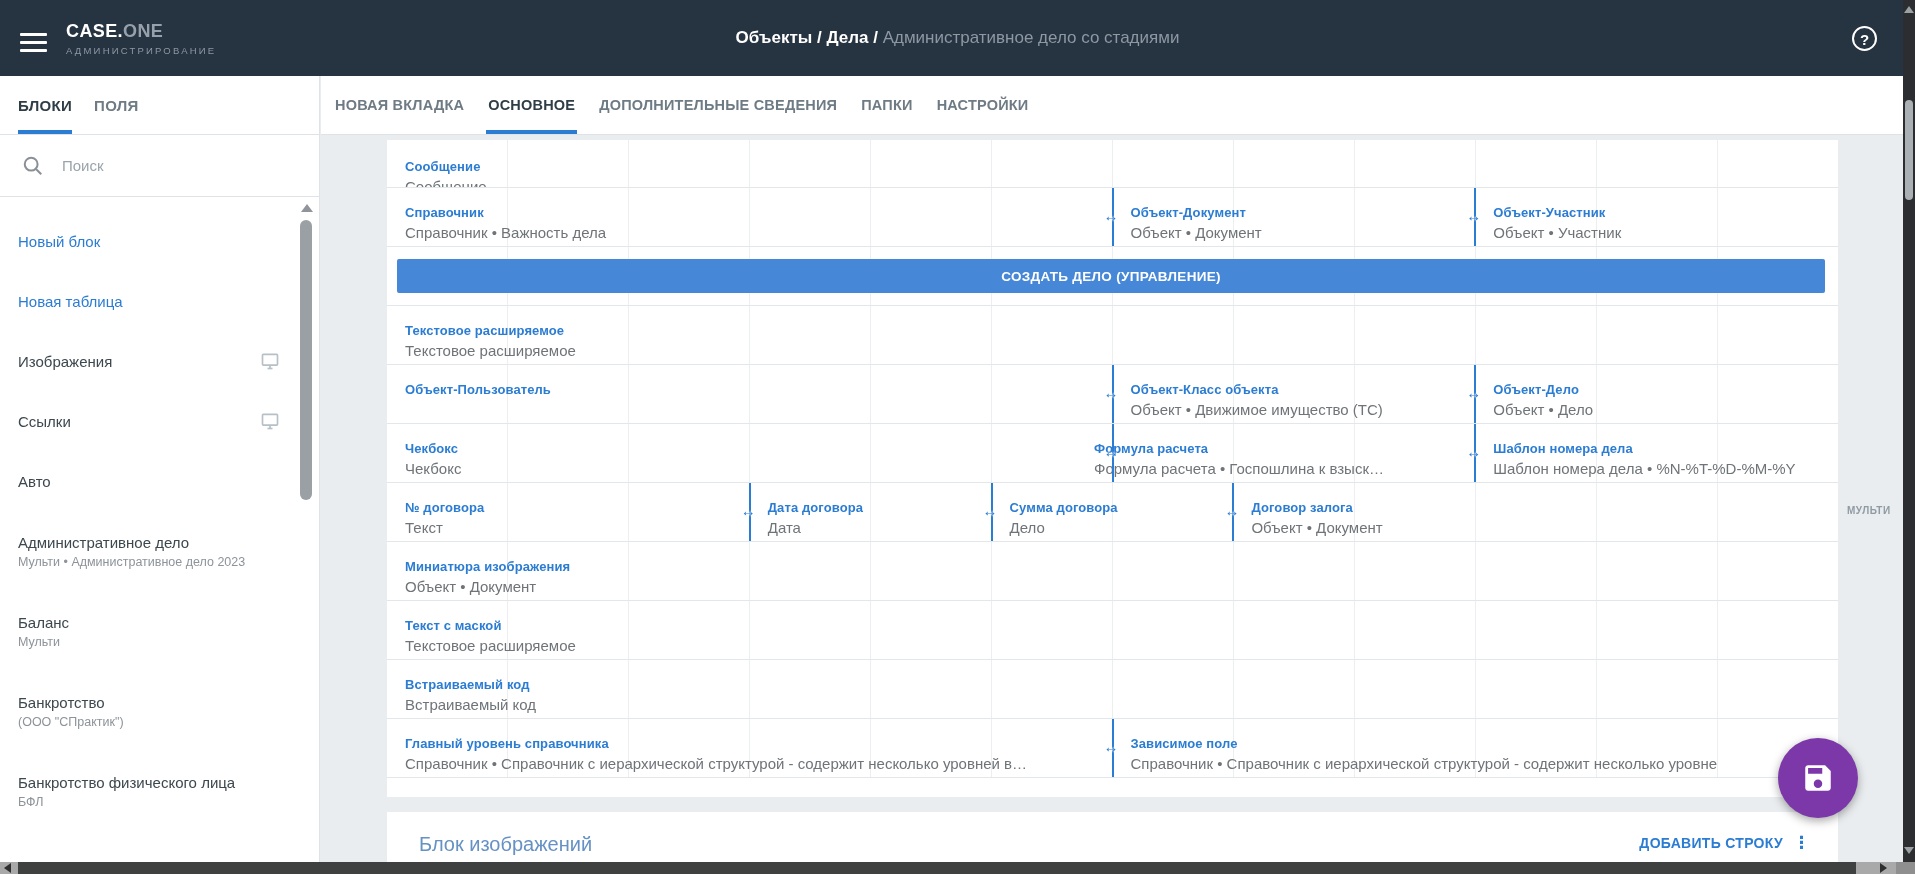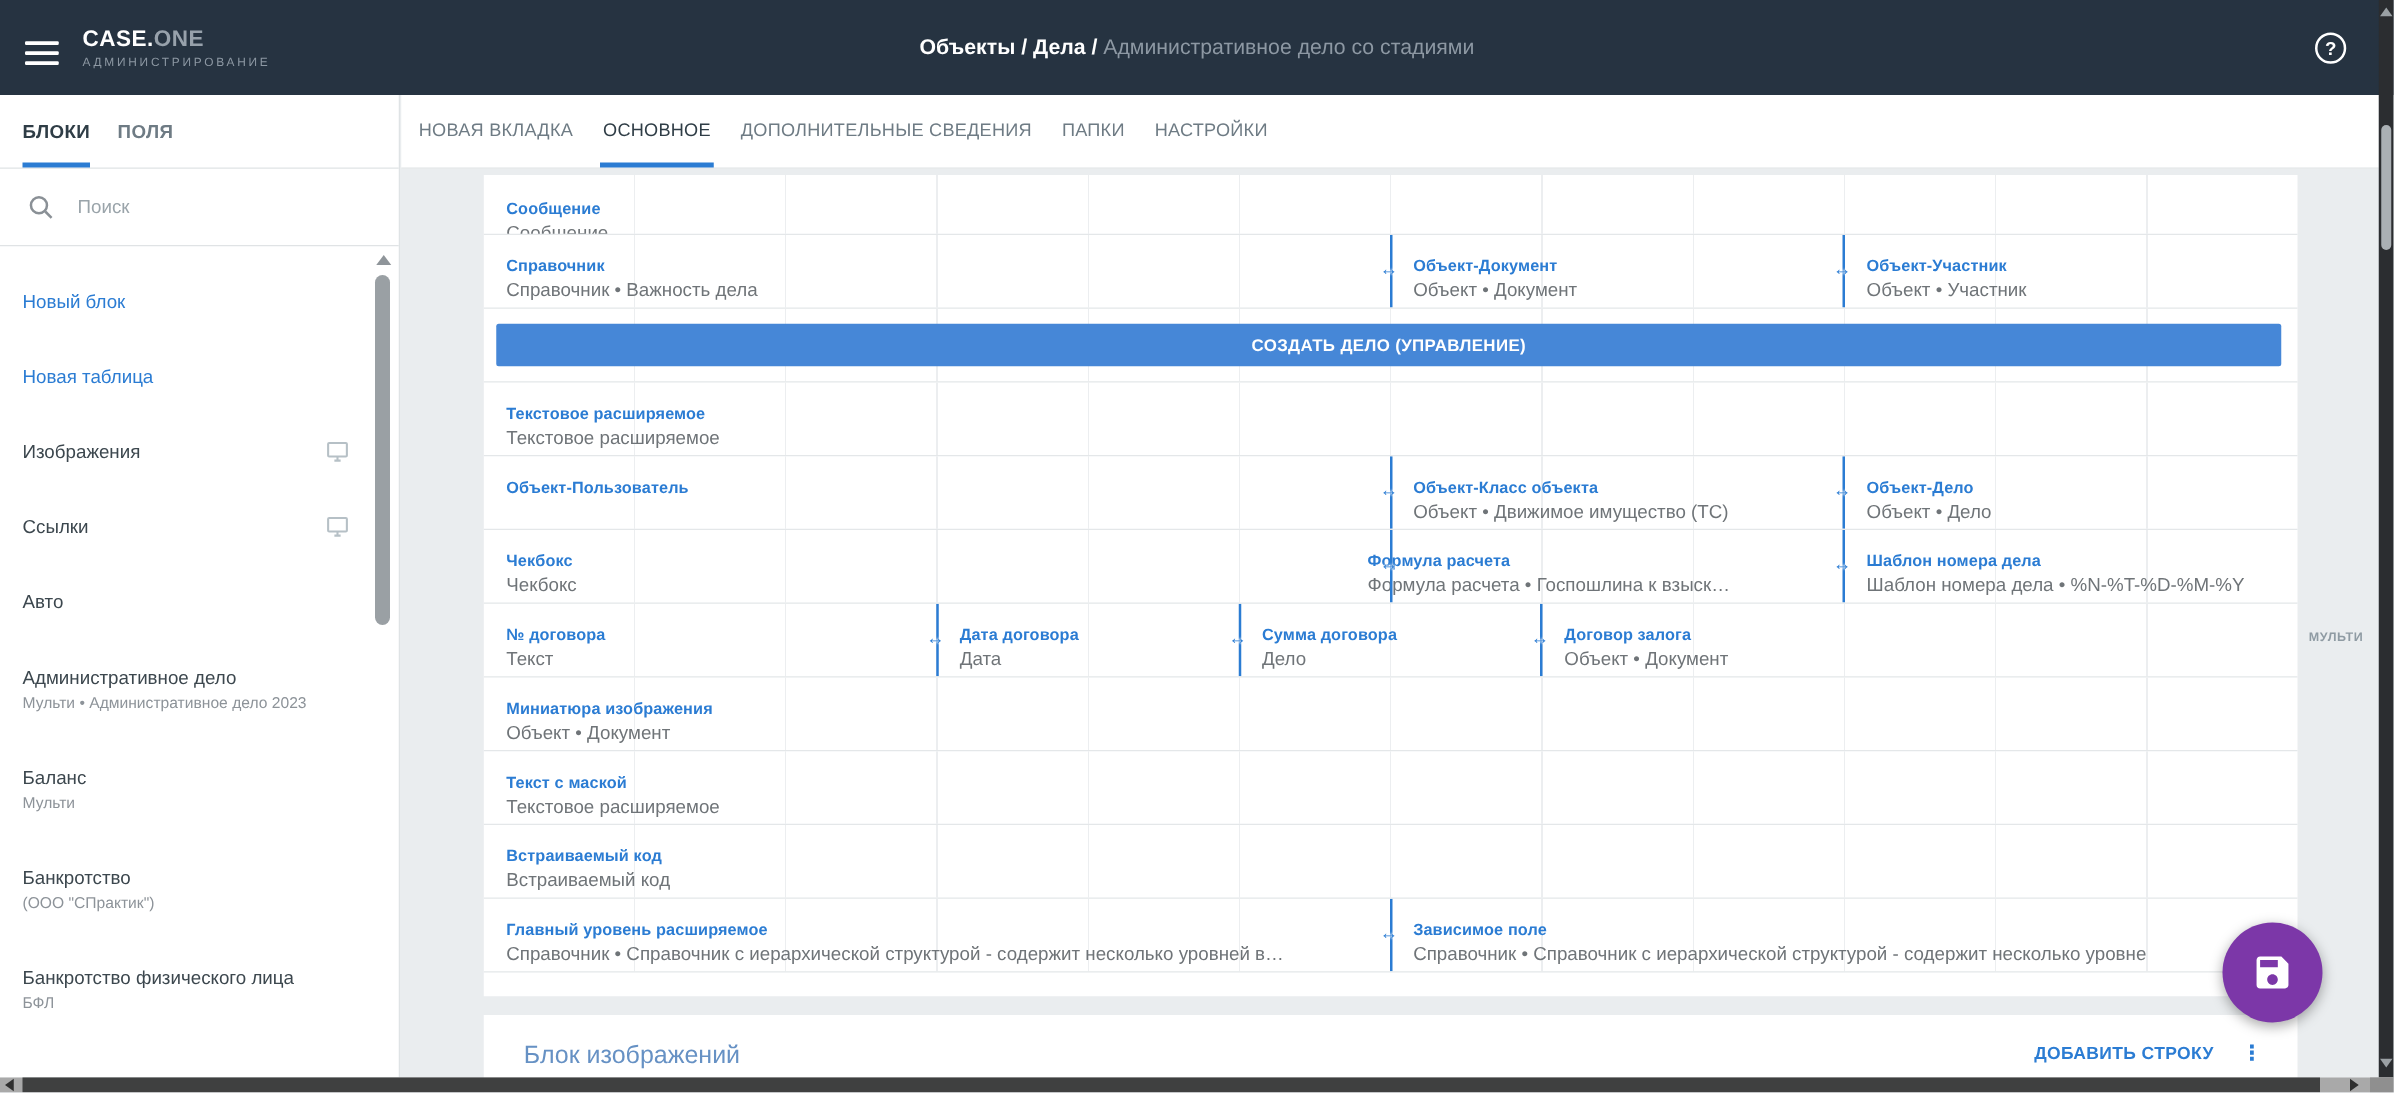--- a/index.html
+++ b/index.html
@@ -36,21 +36,21 @@
   .sb-item .lbl{font-size:15px;color:#3c474e;}
   .sb-item.link .lbl{color:#2b7cd3;}
   .sb-item .sub{font-size:12.5px;color:#8d9399;margin-top:4px;}
   .sb-item .mon{position:absolute;right:18px;top:50%;margin-top:-10px;}
   .sb-scroll-up{position:absolute;left:301px;top:128px;width:0;height:0;border-left:6px solid transparent;border-right:6px solid transparent;border-bottom:8px solid #8f959a;cursor:pointer;}
   .sb-thumb{position:absolute;left:300px;top:144px;width:12px;height:280px;background:#9aa0a4;border-radius:6px;cursor:pointer;}
 
   
   .main-tabs{position:absolute;left:321px;top:76px;right:12px;height:59px;background:#fff;border-bottom:1px solid #e0e3e5;
              display:flex;align-items:center;padding-left:2px;}
-  .m-tab{position:relative;height:100%;display:flex;align-items:center;padding:0 12px;font-size:14.5px;font-weight:400;
+  .m-tab{position:relative;height:100%;display:flex;align-items:center;padding:0 12px;font-size:14.5px;font-weight:700;
          color:#6e7b84;letter-spacing:.2px;cursor:pointer;white-space:nowrap;}
   .m-tab.active{color:#2f3d46;}
   .m-tab.active::after{content:"";position:absolute;left:10px;right:10px;bottom:0;height:4px;background:#2b7cd3;}
 
   
   .content{position:absolute;left:321px;top:135px;width:1582px;height:739px;background:#eaedef;overflow:hidden;}
   .panel{position:absolute;left:66px;width:1451px;background:#fff;}
   .panel1{top:5px;padding-bottom:19px;}
   .frow{position:relative;height:59px;border-bottom:1px solid #e4e7e9;overflow:hidden;
         background-image:repeating-linear-gradient(to right,transparent 0,transparent 120px,#eceef0 120px,#eceef0 121px);}
@@ -64,21 +64,21 @@
             text-shadow:0 0 2px #fff,0 0 2px #fff,0 0 3px #fff;}
   .btn-row{display:flex;align-items:center;}
   .create-btn{margin-left:10px;width:1428px;height:34px;background:#4687d7;border:0;border-radius:2px;
               color:#fff;font-size:13.5px;font-weight:700;letter-spacing:.3px;cursor:pointer;}
 
   .multi-badge{position:absolute;left:1526px;top:370px;font-size:10px;font-weight:700;color:#8f9ba3;letter-spacing:.5px;}
 
   .panel2{top:677px;height:62px;}
   .p2-inner{position:relative;height:100%;}
   .p2-title{position:absolute;left:32px;top:21px;font-size:20px;color:#6691c4;}
-  .p2-actions{position:absolute;right:28px;top:22px;display:flex;align-items:flex-start;gap:22px;}
+  .p2-actions{position:absolute;right:28px;top:22px;display:flex;align-items:center;gap:10px;}
   .add-row{font-size:14px;font-weight:700;color:#2b7cd3;letter-spacing:.3px;cursor:pointer;}
   .dots{color:#2b7cd3;font-size:17px;font-weight:700;cursor:pointer;line-height:1;}
 
   
   .fab{position:absolute;left:1778px;top:738px;width:80px;height:80px;border-radius:50%;background:#7c37a8;
        box-shadow:0 3px 10px rgba(0,0,0,.35);display:flex;align-items:center;justify-content:center;cursor:pointer;z-index:30;}
 
   
   .vbar{position:absolute;right:0;top:0;width:12px;height:862px;background:#2b2d30;z-index:40;}
   .vbar .up{position:absolute;left:1px;top:6px;width:0;height:0;border-left:5px solid transparent;border-right:5px solid transparent;border-bottom:7px solid #9aa0a4;}
@@ -295,21 +295,21 @@
           </div>
         </div>
         <div class="frow">
           <div class="fcell" style="left: 0px; width: 1451px;">
             <div class="t">Встраиваемый код</div>
             <div class="s">Встраиваемый код</div>
           </div>
         </div>
         <div class="frow">
           <div class="fcell" style="left: 0px; width: 1451px;">
-            <div class="t">Главный уровень расширяемое</div>
+            <div class="t">Главный уровень справочника</div>
             <div class="s">Справочник • Справочник с иерархической структурой - содержит несколько уровней в…</div>
           </div>
           <div class="fcell" style="left: 725.52px; width: 725.48px;">
             <div class="t">Зависимое поле</div>
             <div class="s">Справочник • Справочник с иерархической структурой - содержит несколько уровне</div>
           </div>
           <div class="conn" style="left: 724.52px;">
             <span class="ar">↔</span>
           </div>
         </div>

